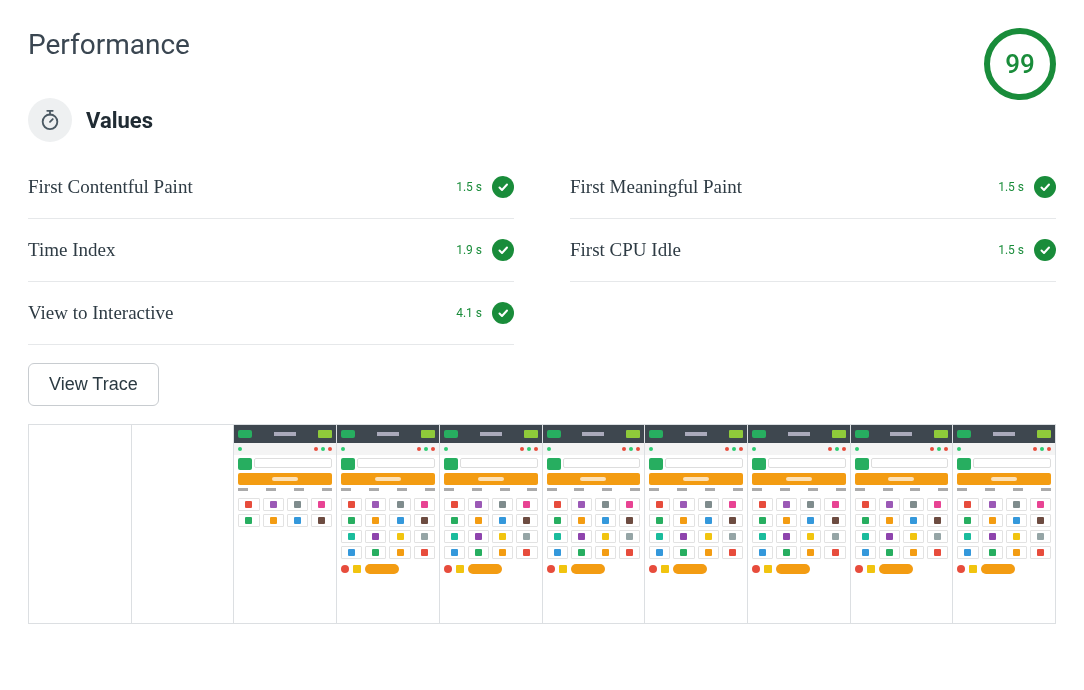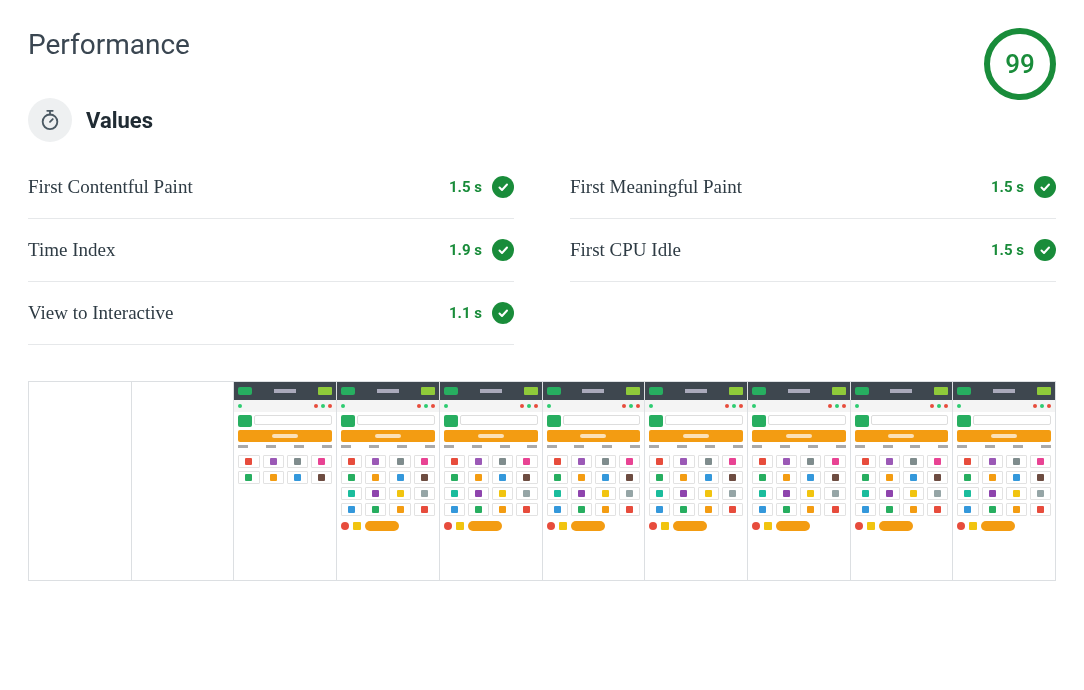--- a/index.html
+++ b/index.html
@@ -70,22 +70,22 @@
     color: #2e3b44;
     font-weight: 400;
     font-family: Liberation Serif, serif;
   }
   .metric-value-wrap {
     display: flex;
     align-items: center;
     gap: 10px;
   }
   .metric-value {
-    font-size: 15px;
-    font-weight: 700;
+    font-size: 12px;
+    font-weight: 400;
     color: #198c3a;
   }
   .check-circle {
     width: 22px;
     height: 22px;
     border-radius: 50%;
     background: #198c3a;
     display: flex;
     align-items: center;
     justify-content: center;
@@ -230,33 +230,34 @@
         <svg width="12" height="12" viewBox="0 0 24 24" fill="none" stroke="#fff" stroke-width="4" stroke-linecap="round" stroke-linejoin="round">
             <polyline points="5 13 10 18 20 7"></polyline>
           </svg>
       </span>
     </span>
   </div>
 
   <div class="metric-row">
     <span class="metric-name">View to Interactive</span>
     <span class="metric-value-wrap">
-      <span class="metric-value">1.1 s</span>
+      <span class="metric-value">4.1 s</span>
       <span class="check-circle">
         <svg width="12" height="12" viewBox="0 0 24 24" fill="none" stroke="#fff" stroke-width="4" stroke-linecap="round" stroke-linejoin="round">
             <polyline points="5 13 10 18 20 7"></polyline>
           </svg>
       </span>
     </span>
   </div>
 
 
 </div>
 
 <div class="footer-row">
+  <button class="view-trace-btn">View Trace</button>
 </div>
 
 <div class="filmstrip" id="filmstrip">
     <div class="frame blank"></div>
     <div class="frame blank"></div>
     <div class="frame partial">
     <div class="mini-header">
         <div class="mini-btn"></div>
         <div style="display:flex;gap:2px;">
           <span style="width:22px;height:4px;background:#aab;"></span>

